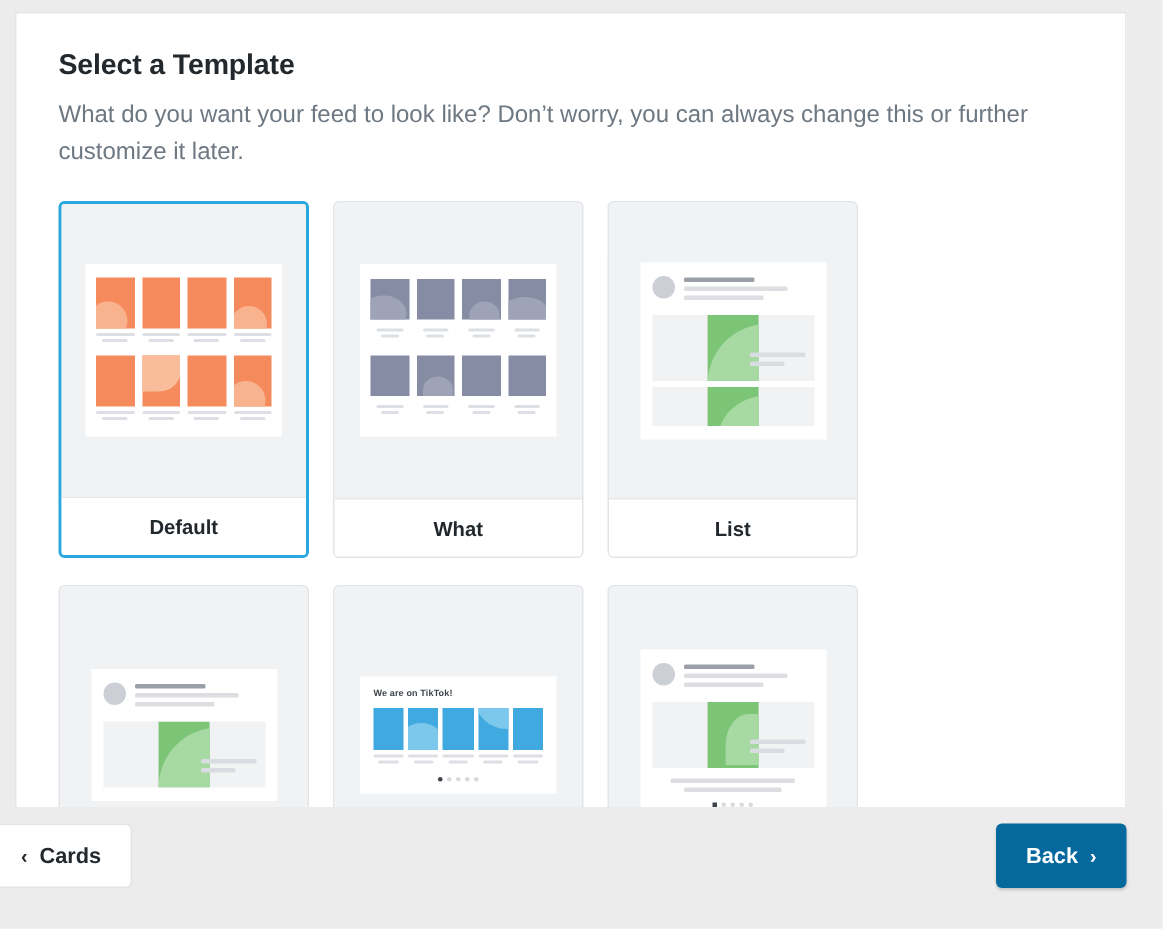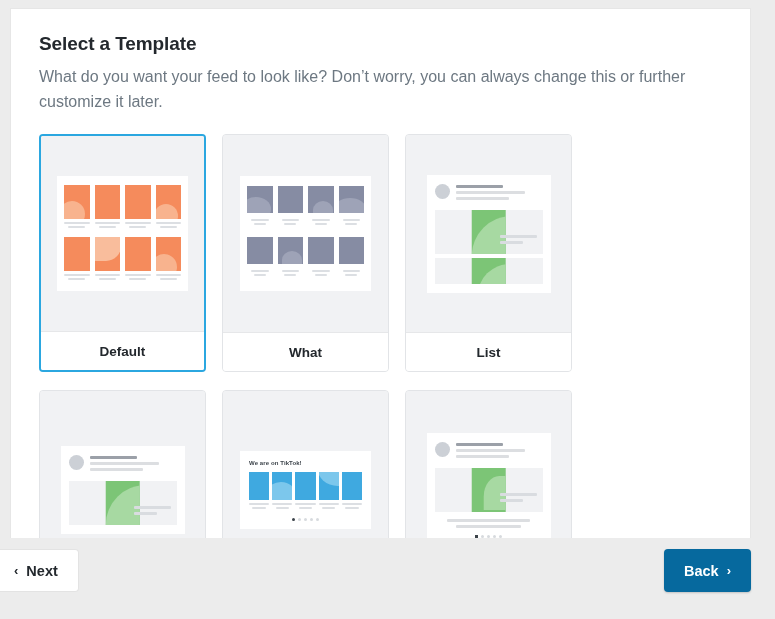--- a/index.html
+++ b/index.html
@@ -559,19 +559,19 @@
 
       </div>
 
     </div>
   </div>
 </div>
 
 <div id="footer">
   <button class="btn-back">
     <span class="chev">‹</span>
-    <span>Next</span>
+    <span>Cards</span>
   </button>
   <button class="btn-next">
     <span>Back</span>
     <span class="chev">›</span>
   </button>
 </div>
 
 </body></html>

